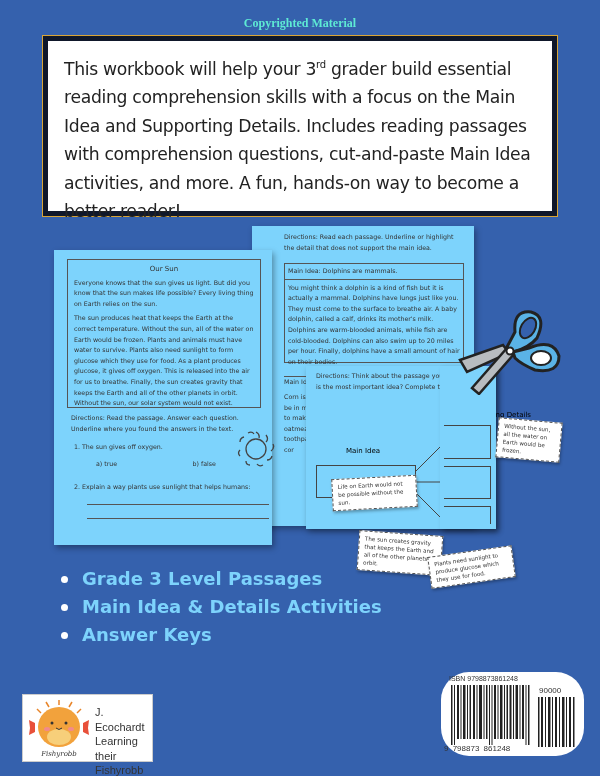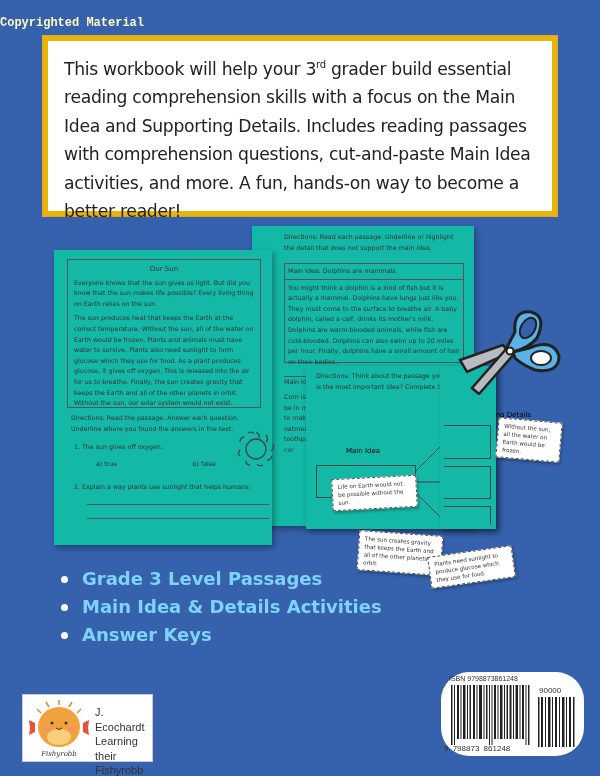--- a/index.html
+++ b/index.html
@@ -1,22 +1,22 @@
 <!DOCTYPE html>
 <html><head>
 <meta charset="utf-8">
 <style>
   * { box-sizing: border-box; margin: 0; padding: 0; }
   body { width: 600px; height: 776px; background: #3561ad; position: relative; overflow: hidden; font-family: "DejaVu Sans", sans-serif; }
-  .copyright { position: absolute; top: 16px; left: 0; width: 600px; color: #fef9c3; font-family: Liberation Mono, monospace; font-size: 12px; font-weight: bold; }
-  .blurb { position: absolute; left: 43px; top: 36px; width: 514px; height: 180px; background: #fff; border: 5px solid #eab308; box-shadow: 0 0 0 1px #d9a537; padding: 10px 12px 0 16px; }
+  .copyright { position: absolute; top: 16px; left: 0; width: 600px; text-align: center; color: #5eead4; font-family: Liberation Serif, serif; font-size: 12px; font-weight: bold; }
+  .blurb { position: absolute; left: 43px; top: 36px; width: 514px; height: 180px; background: #fff; border: 5px solid #0f172a; box-shadow: 0 0 0 1px #d9a537; padding: 10px 12px 0 16px; }
   .blurb p { font-family: "DejaVu Sans", sans-serif; font-size: 17.2px; line-height: 28.5px; color: #222; letter-spacing: -0.3px; }
   .blurb sup { font-size: 10px; }
 
-  .page { position: absolute; background: #14b8a6; box-shadow: 2px 3px 6px rgba(0,0,0,0.35); }
+  .page { position: absolute; background: #7dd3fc; box-shadow: 2px 3px 6px rgba(0,0,0,0.35); }
   .tiny { font-family: "DejaVu Sans", sans-serif; font-size: 6.3px; line-height: 10.6px; color: #333; }
   .page-back { left: 252px; top: 226px; width: 222px; height: 300px; }
   .page-back .dir { position: absolute; left: 32px; top: 6px; width: 180px; }
   .page-back .mibox { position: absolute; left: 32px; top: 37px; width: 180px; border: 1px solid #555; }
   .page-back .mihead { border-bottom: 1px solid #555; padding: 2px 3px; }
   .page-back .mibody { padding: 3px 3px; height: 82px; }
   .page-back .mibox2 { position: absolute; left: 32px; top: 150px; width: 180px; border-top: 1px solid #555; }
   .page-back .corn { position: absolute; left: 32px; top: 166px; width: 40px; }
 
   .page-left { left: 54px; top: 250px; width: 218px; height: 295px; }

